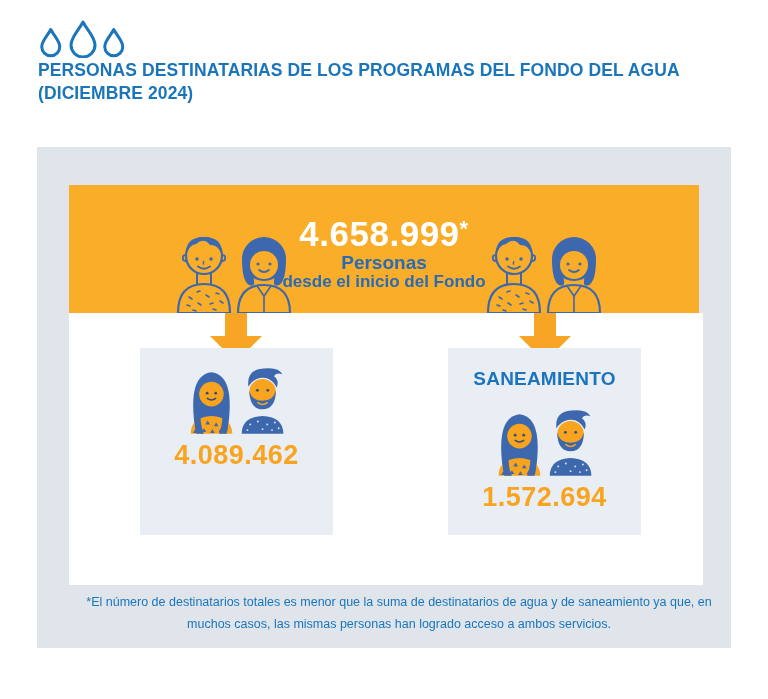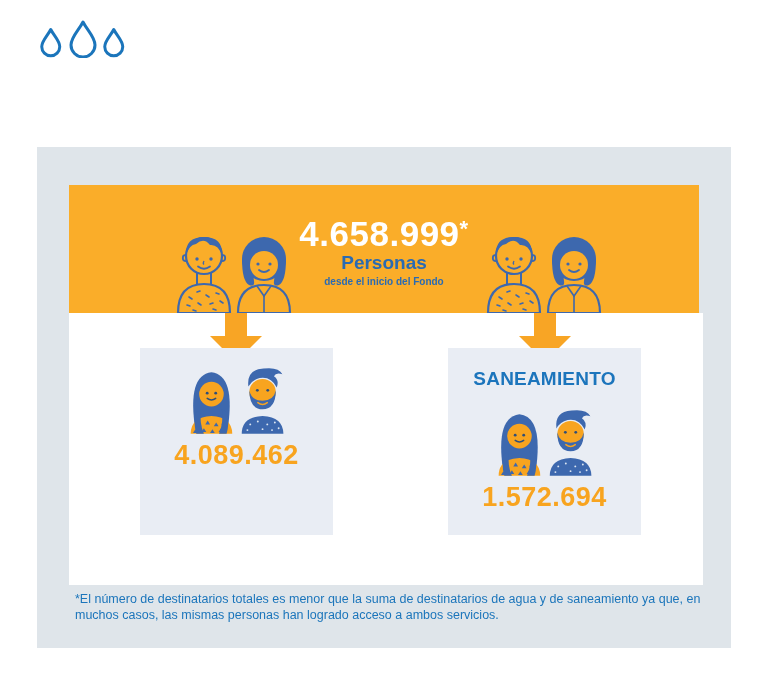--- a/index.html
+++ b/index.html
@@ -17,55 +17,59 @@
   .banner { position:absolute; left:32px; top:38px; width:630px; height:128px; background:#FAAD29; }
   .couple-outline { position:absolute; bottom:0; }
   .couple-outline.left { left:104px; }
   .couple-outline.right { left:414px; }
 
   .banner-text { position:absolute; left:0; right:0; top:30px; text-align:center; }
   .total-number { font-size:35px; font-weight:700; color:#ffffff; line-height:37px; letter-spacing:0.5px; }
   .total-number sup { font-size:22px; line-height:0; vertical-align:10px; }
   .lbl1 { font-size:19px; font-weight:700; color:#2A6BB3; line-height:22px; }
   .lbl2 { font-size:19px; font-weight:700; color:#2A6BB3; line-height:21px; letter-spacing:0.3px; }
-  .lbl3 { font-size:10px; font-weight:700; color:#2A6BB3; line-height:15px; }
+  .lbl3 { font-size:17px; font-weight:700; color:#2A6BB3; line-height:15px; }
 
   .white-area { position:absolute; left:32px; top:166px; width:634px; height:272px; background:#ffffff; }
 
   .arrow { position:absolute; top:0; width:52px; }
   .arrow .stem { width:22px; height:23px; background:#F8A525; margin:0 auto; }
   .arrow .head { width:0; height:0; border-left:26px solid transparent; border-right:26px solid transparent; border-top:26px solid #F8A525; }
   .arrow.left { left:141px; }
   .arrow.right { left:450px; }
 
   .card { position:absolute; top:35px; width:193px; height:187px; background:#E9EDF4; text-align:center; }
   .card.left { left:71px; }
   .card.right { left:379px; }
   .card-title { margin-top:20px; font-size:19px; font-weight:700; color:#1C75BC; letter-spacing:0.2px; }
   .card svg { margin-top:10px; }
   .card-number { font-size:27px; font-weight:700; color:#F8A41F; letter-spacing:0.5px; margin-top:2px; }
 
   .footnote { position:absolute; left:38px; top:444px; width:648px;
-    color:#1B75BB; font-size:12.5px; line-height:16px; font-weight:400; }
+    color:#1B75BB; font-size:12.5px; line-height:22px; font-weight:400;text-align:center; }
 </style>
 </head>
 <body>
 
 <div class="page">
 
   <div class="drops">
     <svg width="100" height="40" viewBox="0 0 100 40">
       <g fill="none" stroke="#1B75BB" stroke-linejoin="round">
         <path stroke-width="4" transform="translate(2,10) scale(0.75)" d="M13 2 C17 10 25 17 25 25 A12 12 0 0 1 1 25 C1 17 9 10 13 2 Z"></path>
         <path stroke-width="3" transform="translate(31,2)" d="M13 2 C17 10 25 17 25 25 A12 12 0 0 1 1 25 C1 17 9 10 13 2 Z"></path>
         <path stroke-width="4" transform="translate(65,10) scale(0.75)" d="M13 2 C17 10 25 17 25 25 A12 12 0 0 1 1 25 C1 17 9 10 13 2 Z"></path>
       </g>
     </svg>
   </div>
 
+  <div class="title-block">
+    <div>PERSONAS DESTINATARIAS DE LOS PROGRAMAS DEL FONDO DEL AGUA</div>
+    <div>(DICIEMBRE 2024)</div>
+  </div>
 
   <div class="panel">
 
     <div class="banner">
 
       <svg class="couple-outline left" width="122" height="88" viewBox="0 0 122 88">
 
         <path d="M24 46 h14 v14 h-14 z" fill="#FAAD29" stroke="#3D68AE" stroke-width="2"></path>
         <path d="M5 88 Q5 59 31 59 Q57 59 57 88 Z" fill="#FAAD29" stroke="#3D68AE" stroke-width="2.2"></path>
         <g stroke="#3D68AE" stroke-width="1.6" stroke-linecap="round">

